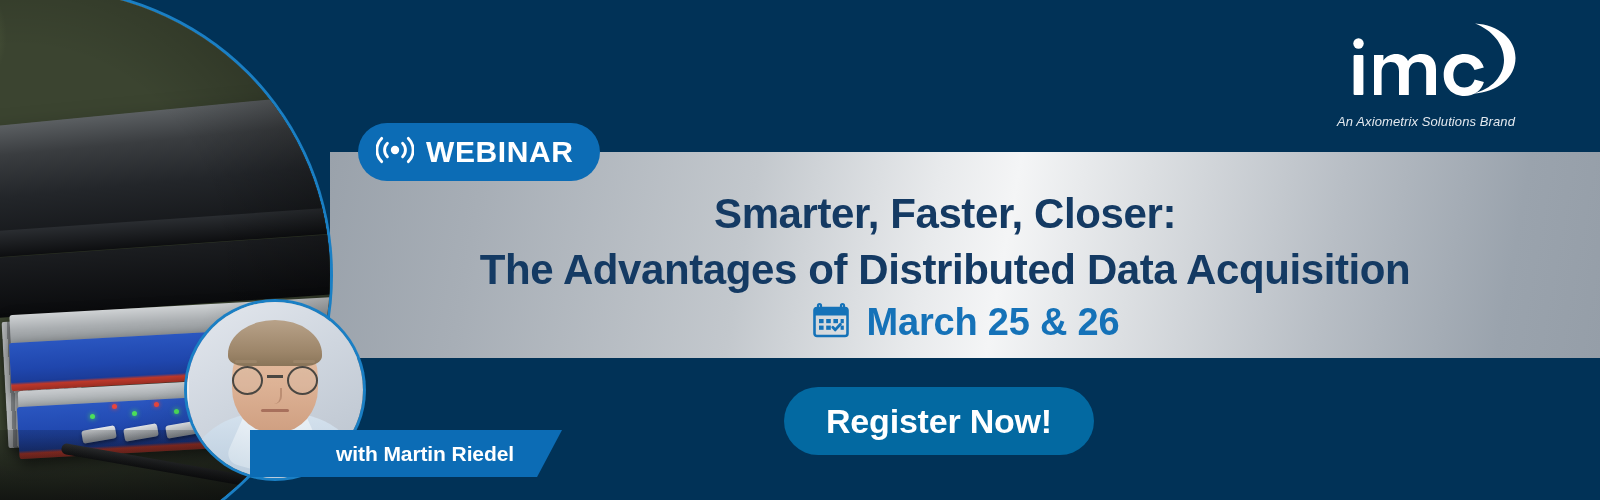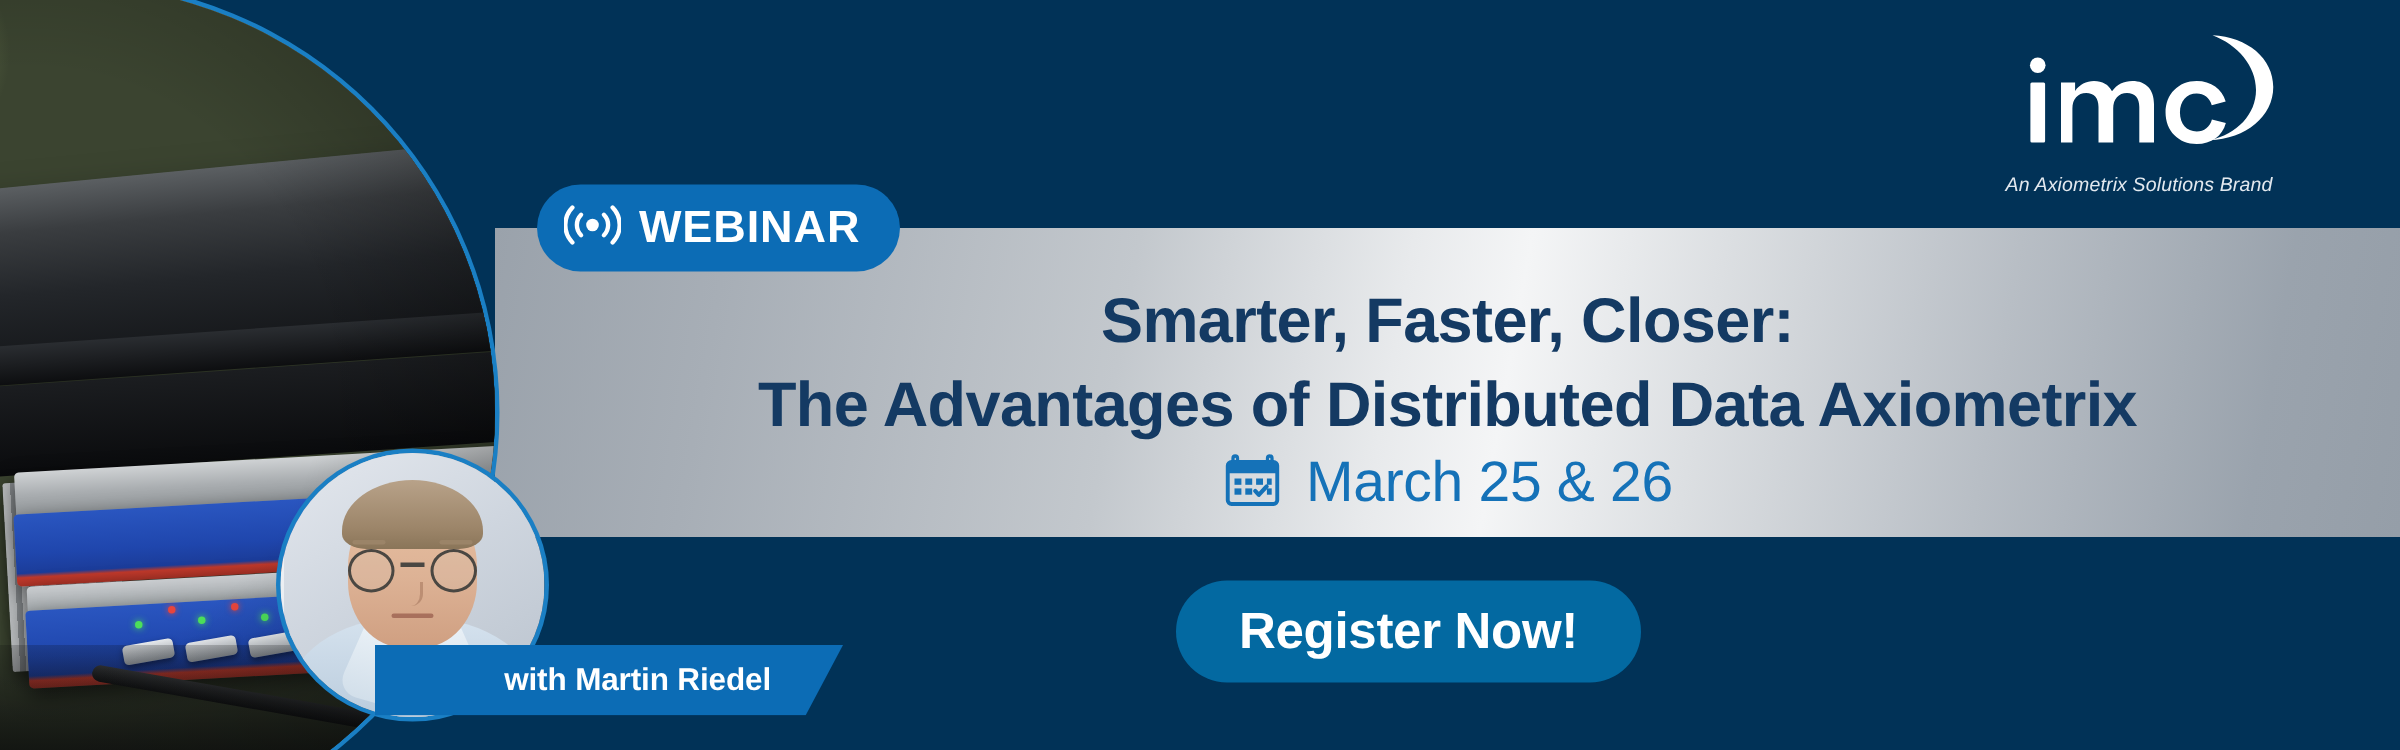--- a/index.html
+++ b/index.html
@@ -231,21 +231,21 @@
     color: #ffffff;
     font-size: 30px;
     font-weight: 700;
     letter-spacing: .6px;
   }
   .sig-icon { display: block; }
 
   
   .title-block {
     position: absolute;
-    left: 330px;
+    left: 310px;
     top: 186px;
     width: 1270px;
     text-align: center;
   }
   .title-line {
     color: #143a63;
     font-size: 42px;
     font-weight: 700;
     line-height: 56px;
     letter-spacing: -.4px;
@@ -259,21 +259,21 @@
     top: 300px;
     width: 1270px;
     display: flex;
     align-items: center;
     justify-content: center;
     gap: 16px;
   }
   .date-text {
     color: #1572b8;
     font-size: 38px;
-    font-weight: 400;
+    font-weight: 700;
     letter-spacing: -.2px;
   }
 
   
   .register-btn {
     position: absolute;
     left: 784px;
     top: 387px;
     width: 310px;
     height: 68px;
@@ -407,21 +407,21 @@
         <path d="M26.6 8.2a9.6 9.6 0 0 1 0 13.6" stroke="#ffffff" stroke-width="2.9" stroke-linecap="round"></path>
         <path d="M5.6 3.4a16.6 16.6 0 0 0 0 23.2" stroke="#ffffff" stroke-width="2.9" stroke-linecap="round"></path>
         <path d="M32.4 3.4a16.6 16.6 0 0 1 0 23.2" stroke="#ffffff" stroke-width="2.9" stroke-linecap="round"></path>
       </svg>
     </span>
     <span class="label">WEBINAR</span>
   </div>
 
   <div class="title-block">
     <div class="title-line">Smarter, Faster, Closer:</div>
-    <div class="title-line">The Advantages of Distributed Data Axiometrix</div>
+    <div class="title-line">The Advantages of Distributed Data Acquisition</div>
   </div>
 
   <div class="date-row">
     <span>
       <svg width="40" height="40" viewBox="0 0 40 40" xmlns="http://www.w3.org/2000/svg">
         <rect x="7" y="4" width="3" height="6" rx="1.5" fill="none" stroke="#1572b8" stroke-width="2.2"></rect>
         <rect x="30" y="4" width="3" height="6" rx="1.5" fill="none" stroke="#1572b8" stroke-width="2.2"></rect>
         <rect x="3.5" y="8" width="33" height="28" rx="2.5" fill="none" stroke="#1572b8" stroke-width="2.6"></rect>
         <rect x="3.5" y="8" width="33" height="7.5" fill="#1572b8"></rect>
         <rect x="8" y="19" width="4.6" height="4.2" fill="#1572b8"></rect>

